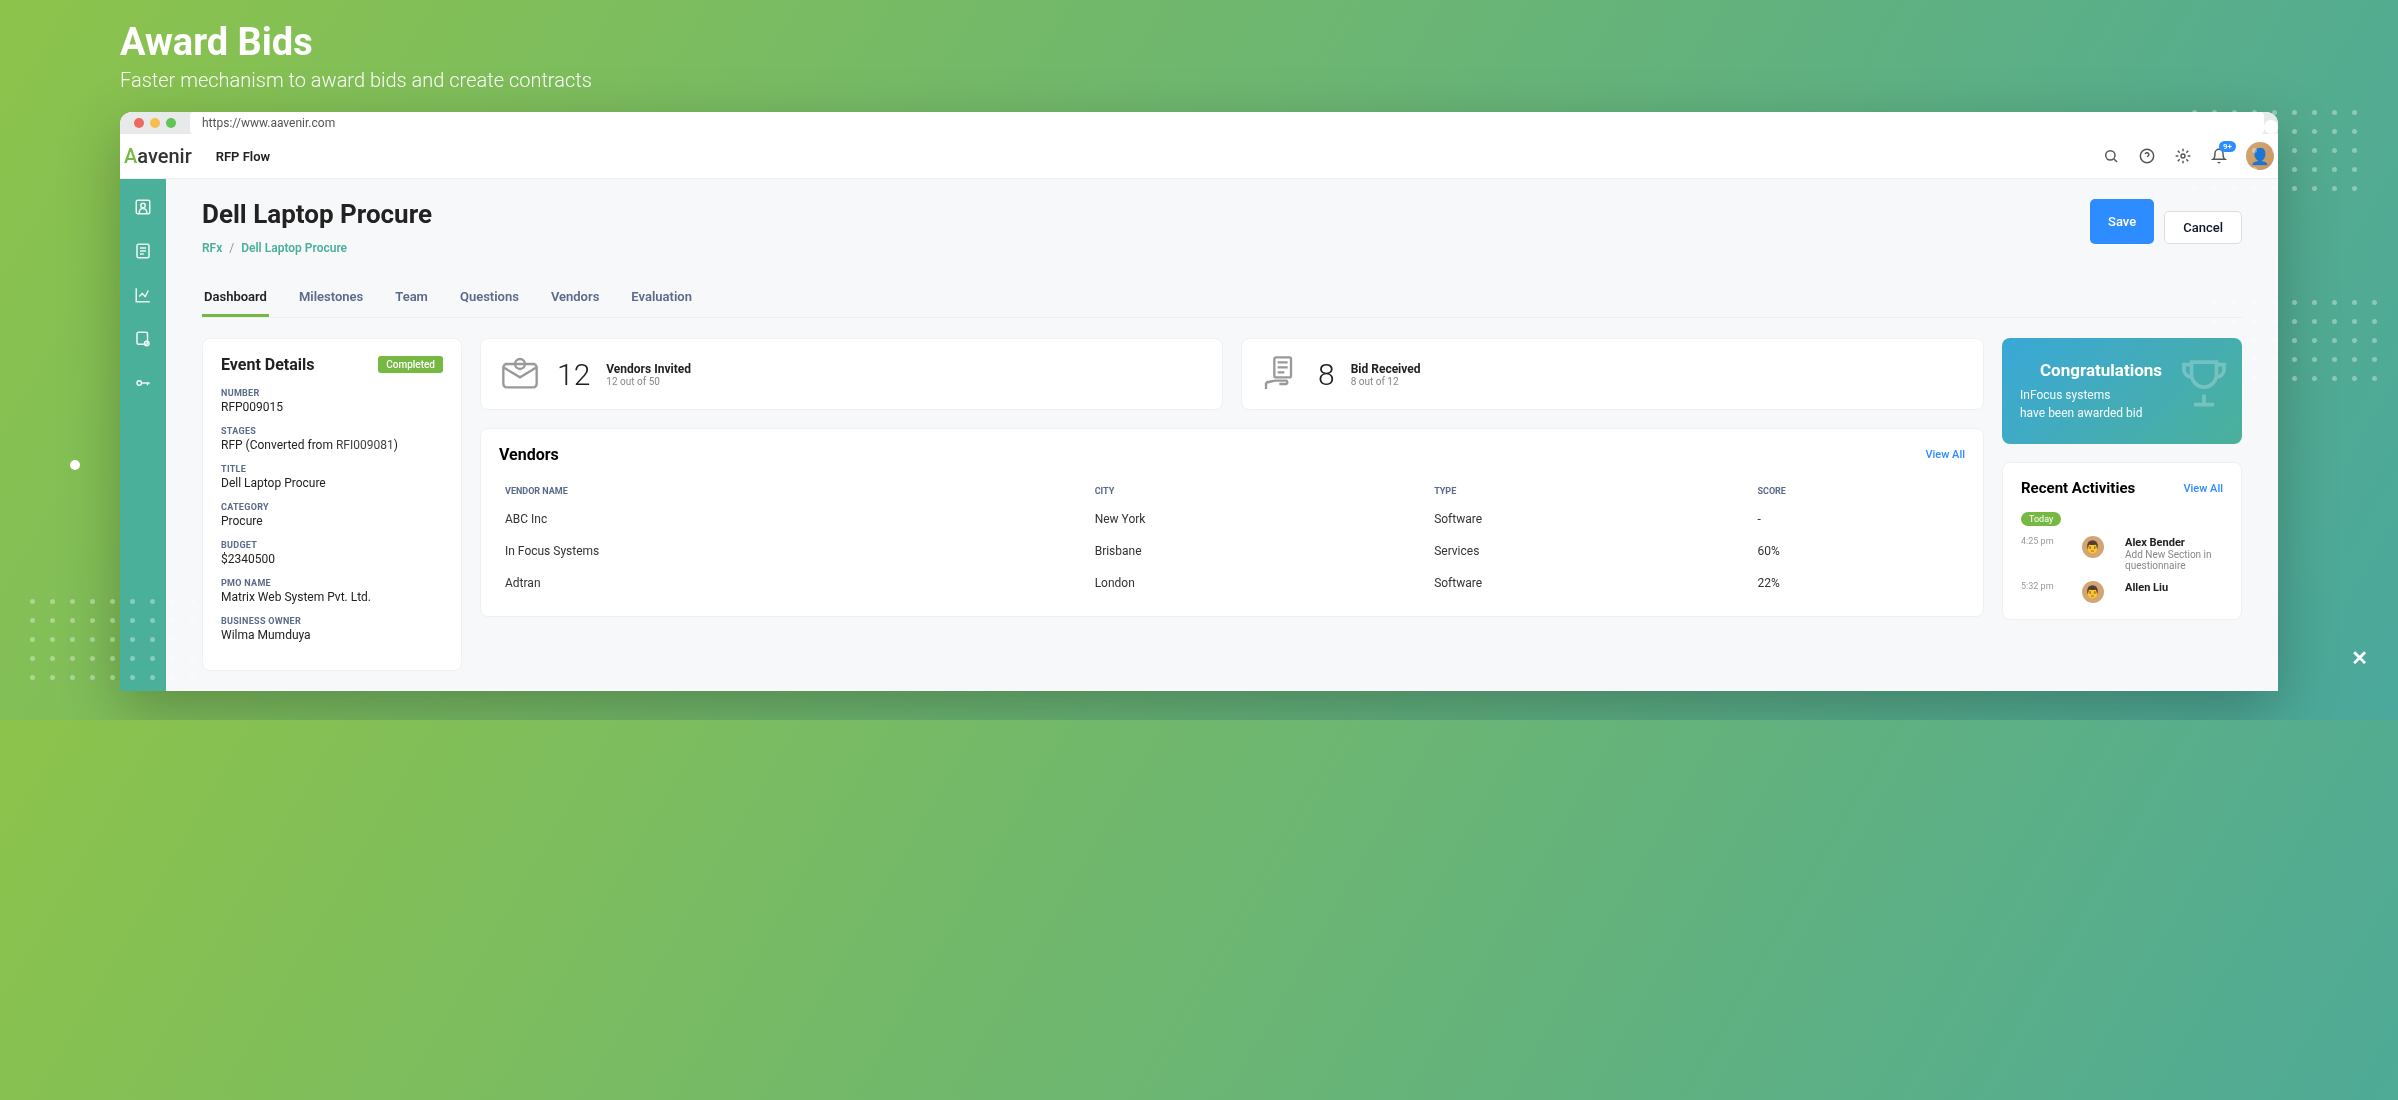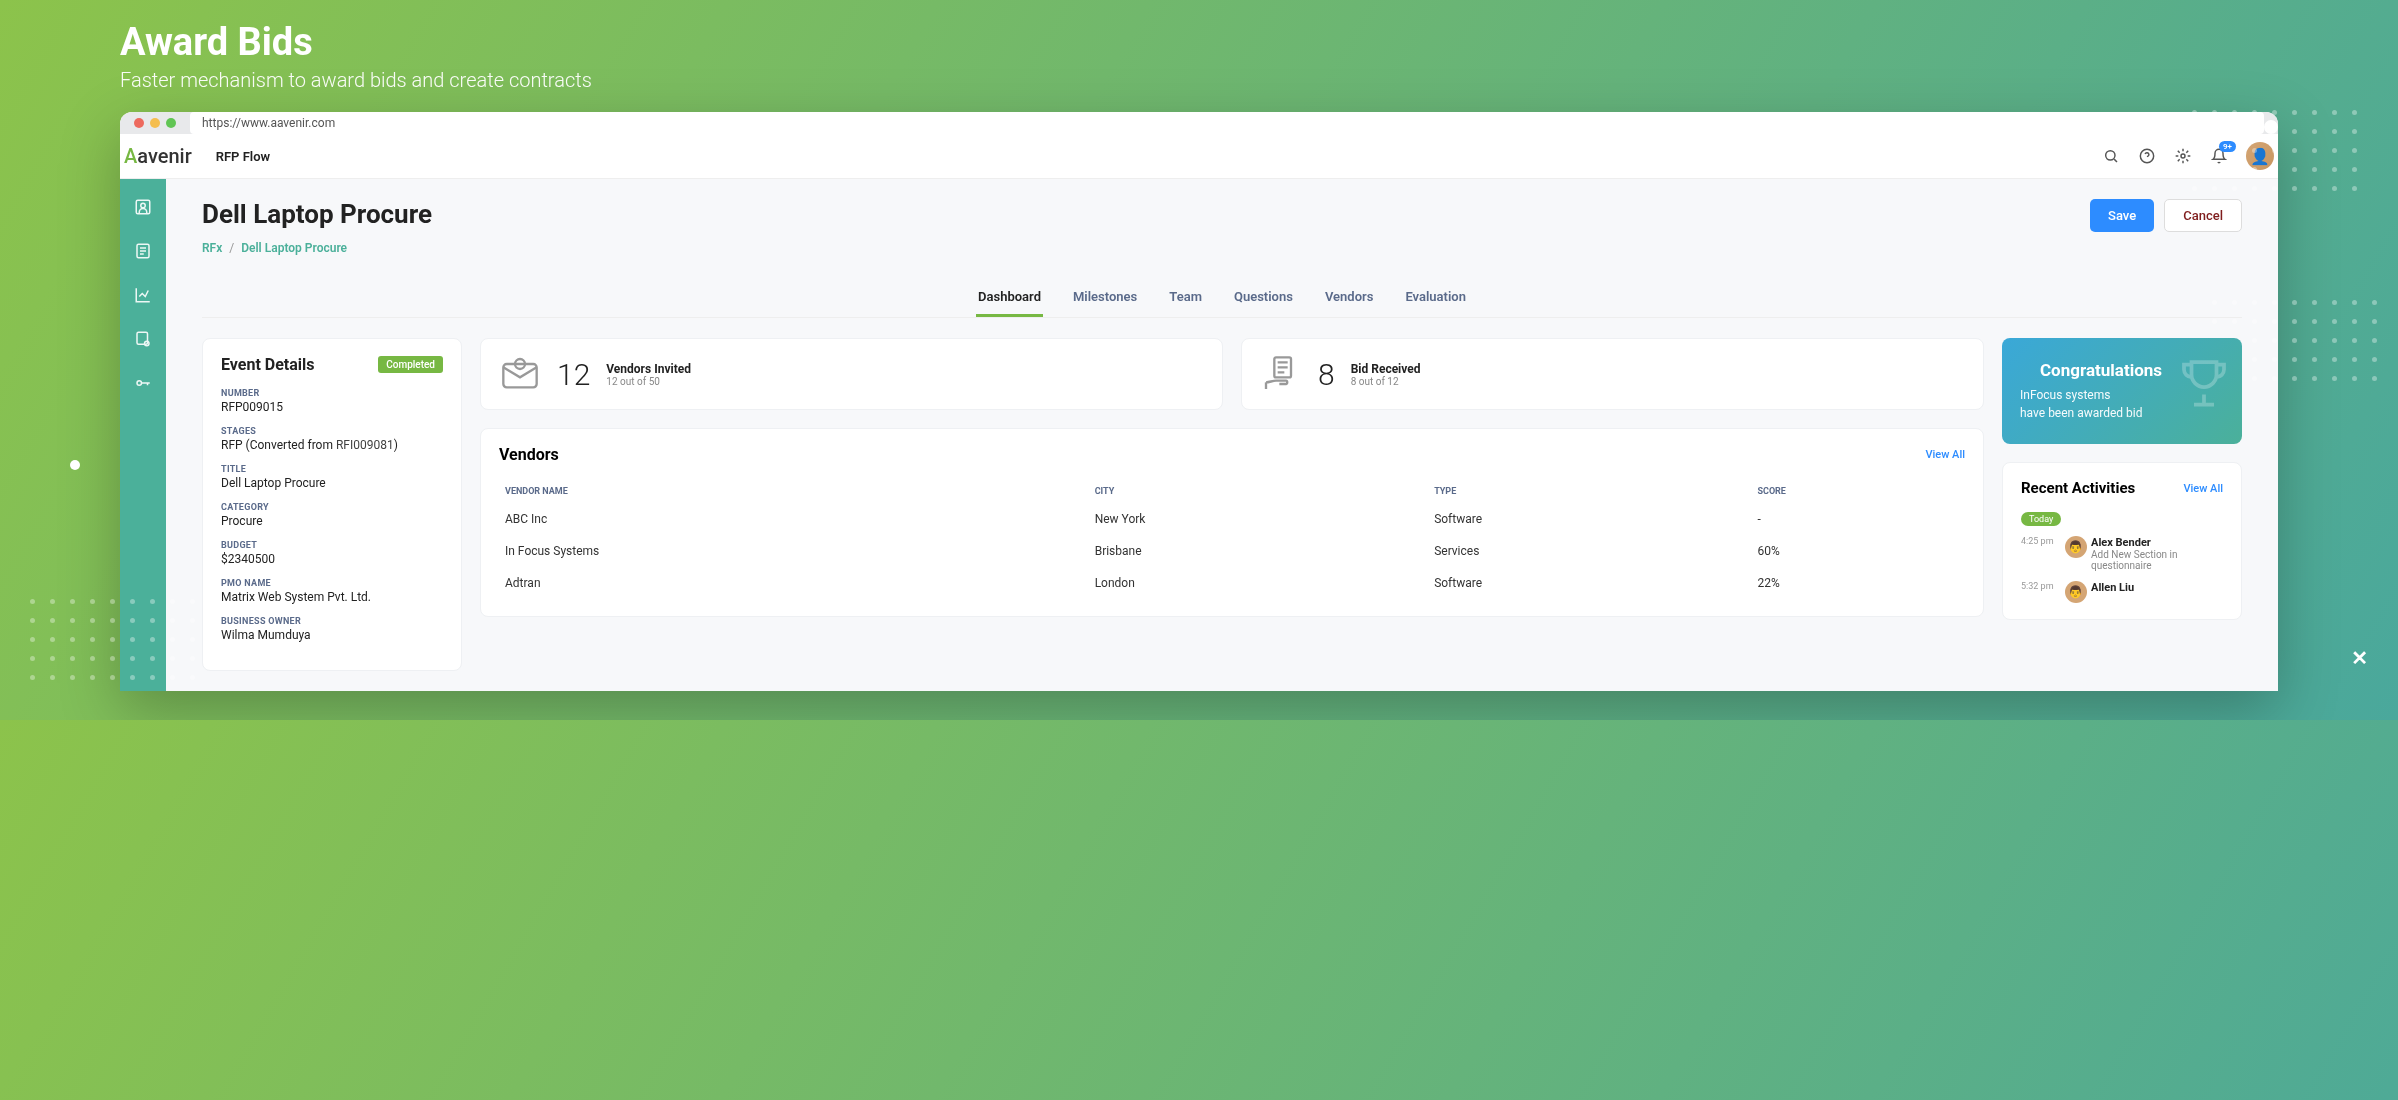--- a/index.html
+++ b/index.html
@@ -28,22 +28,22 @@
 .main { flex: 1; padding: 20px 36px; }
 .page-top { display: flex; align-items: flex-start; justify-content: space-between; margin-bottom: 24px; }
 .page-title { font-size: 26px; font-weight: 700; color: #222; }
 .breadcrumb { font-size: 12px; margin-top: 12px; }
 .breadcrumb .sep { color: #999; margin: 0 4px; }
 .breadcrumb .bc-root { color: #4bb09a; font-weight: 600; }
 .breadcrumb .bc-leaf { color: #4bb09a; font-weight: 600; }
 .btns { display: flex; gap: 10px; }
 .btn { padding: 8px 18px; border-radius: 5px; font-size: 13px; font-weight: 500; border: none; cursor: pointer; }
 .btn-primary { background: #2d8cff; color: #fff; }
-.btn-ghost { background: #fff; color: #7f1d1d; border: 1px solid #ddd; }
-.tabs { display: flex; gap: 28px; border-bottom: 1px solid #eee; margin-bottom: 20px; justify-content: center; }
+.btn-ghost { background: #fff; color: #0f172a; border: 1px solid #ddd; margin-top: 12px; }
+.tabs { display: flex; gap: 28px; border-bottom: 1px solid #eee; margin-bottom: 20px; }
 .tab { padding: 10px 2px; font-size: 13px; font-weight: 600; color: #5a6a8a; cursor: pointer; border-bottom: 3px solid transparent; }
 .tab.active { color: #222; border-bottom-color: #77b843; }
 .content-grid { display: grid; grid-template-columns: 260px 1fr 240px; gap: 18px; align-items: start; }
 .card { background: #fff; border-radius: 8px; padding: 16px 18px; border: 1px solid #eef0f3; }
 .event-card .card-title { font-size: 16px; font-weight: 700; color: #222; display: flex; justify-content: space-between; align-items: center; margin-bottom: 14px; }
 .badge-complete { background: #77b843; color: #fff; font-size: 10px; padding: 3px 8px; border-radius: 3px; font-weight: 500; }
 .field { margin-bottom: 12px; }
 .field-label { font-size: 9px; font-weight: 700; color: #5a6a8a; letter-spacing: 0.3px; margin-bottom: 2px; }
 .field-value { font-size: 12px; color: #222; }
 .field-value .link { color: #404040; cursor: pointer; }
@@ -60,21 +60,21 @@
 .vtable { width: 100%; font-size: 12px; }
 .vtable th { text-align: left; font-size: 9px; font-weight: 700; color: #5a6a8a; padding: 6px 4px; }
 .vtable td { padding: 8px 4px; color: #333; }
 .right-col { display: flex; flex-direction: column; gap: 18px; }
 .congrats { background: linear-gradient(135deg,#3aa8d8,#4bb09a); color: #fff; border-radius: 8px; padding: 22px 18px; position: relative; overflow: hidden; }
 .congrats h3 { font-size: 17px; font-weight: 700; margin-bottom: 6px; margin-left: 20px; }
 .congrats p { font-size: 12px; line-height: 1.5; opacity: 0.95; }
 .recent-card .rh { display: flex; justify-content: space-between; align-items: center; margin-bottom: 10px; }
 .recent-card .rh h3 { font-size: 15px; font-weight: 700; }
 .today-badge { background: #77b843; color: #fff; font-size: 9px; padding: 2px 8px; border-radius: 10px; display: inline-block; }
-.activity { display: flex; gap: 4px; margin-top: 10px; font-size: 11px; }
+.activity { display: flex; gap: 21px; margin-top: 10px; font-size: 11px; }
 .activity .time { color: #999; font-size: 9px; width: 40px; flex-shrink: 0; }
 .activity .av { width: 22px; height: 22px; border-radius: 50%; background: #d4a574; flex-shrink: 0; font-size:12px;display:flex;align-items:center;justify-content:center; }
 .activity .name { font-weight: 700; color: #222; }
 .activity .desc { color: #888; font-size: 10px; }
 .dots-pattern { position: absolute; display: grid; grid-template-columns: repeat(9, 6px); gap: 14px; }
 .dots-pattern span { width: 5px; height: 5px; border-radius: 50%; background: rgba(255,255,255,0.35); }
 .big-dot { position: absolute; border-radius: 50%; background: #fff; }
 .x-mark { position: absolute; bottom: 50px; right: 30px; color: #fff; font-size: 20px; font-weight: 900; }
 </style>
 </head>

